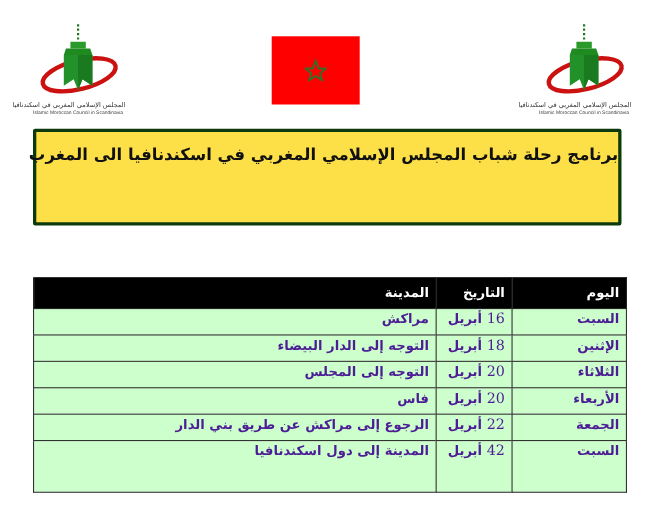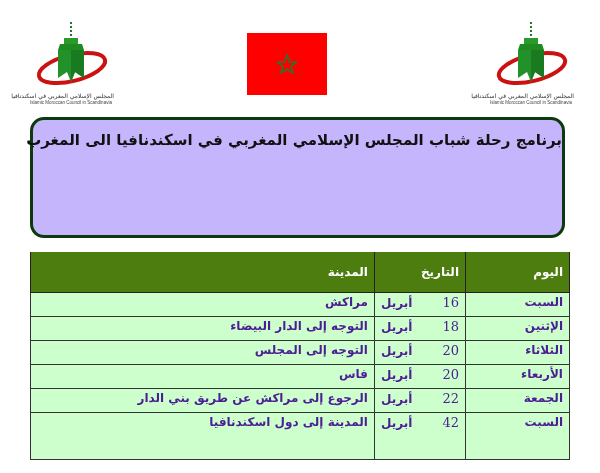--- a/index.html
+++ b/index.html
@@ -11,37 +11,37 @@
   .logo.right { left: 488px; top: 20px; }
   .logo svg { display: block; }
   .logo-caption-ar { position: absolute; left: 0; width: 100%; top: 72px; text-align: center;
     font-size: 6px; color: #333; direction: rtl; white-space: nowrap; }
   .logo-caption-en { position: absolute; left: 0; width: 100%; top: 80px; text-align: center;
     font-size: 4.5px; color: #444; white-space: nowrap; font-family: "Liberation Sans", sans-serif; }
 
   .flag { position: absolute; left: 247px; top: 33px; width: 80px; height: 62px; background: #ff0000; }
   .flag svg { position: absolute; left: 30px; top: 21px; }
 
-  .title-box { position: absolute; left: 30px; top: 117px; width: 535px; height: 121px;
-    border: 3px solid #0c3a0c; border-radius: 14px; background: #c4b5fd; }
+  .title-box { position: absolute; left: 30px; top: 117px; width: 535px; height: 88px;
+    border: 3px solid #0c3a0c; border-radius: 2px; background: #fde047; }
   .title-line { position: absolute; left: 0; width: 100%; top: 11px; text-align: center;
     direction: rtl; font-weight: bold; font-size: 15px; color: #111; white-space: nowrap;
     font-family: "DejaVu Sans", sans-serif; }
   .banner { position: absolute; left: 37px; top: 38px; width: 460px; height: 35px;
     background: #990000; color: #ffffff; text-align: center; direction: rtl;
     font-weight: bold; font-size: 21px; line-height: 35px; white-space: nowrap; }
 
   table.schedule { position: absolute; left: 30px; top: 252px; width: 540px; height: 192px;
     border-collapse: collapse; direction: rtl; font-family: "DejaVu Sans", sans-serif; }
-  table.schedule th { background: #4d7c0f; color: #ffffff; font-weight: bold; font-size: 12px;
-    text-align: right; padding: 0 6px; height: 40px; border: 1px solid #222; border-top: none; }
+  table.schedule th { background: #000000; color: #ffffff; font-weight: bold; font-size: 12px;
+    text-align: right; padding: 0 6px; height: 28px; border: 1px solid #222; border-top: none; }
   table.schedule td { background: #ccffcc; color: #4c1d95; font-size: 12px; font-weight: bold;
     text-align: right; padding: 2px 6px; height: 24px; border: 1px solid #333; vertical-align: top; }
   table.schedule td.date { white-space: nowrap; }
-  table.schedule td.date .num { font-family: "DejaVu Serif", serif; font-weight: normal; font-size: 13px; margin-left: 26px; }
+  table.schedule td.date .num { font-family: "DejaVu Serif", serif; font-weight: normal; font-size: 13px; }
   table.schedule tr.last td { height: 47px; }
   .col-day { width: 104px; }
   .col-date { width: 69px; }
 </style>
 </head>
 <body>
 
 <div class="logo left">
   <svg width="86" height="72" viewBox="0 0 86 72">
     <ellipse cx="44" cy="48" rx="34" ry="13" fill="none" stroke="#cc1111" stroke-width="4" transform="rotate(-14 44 48)"></ellipse>

